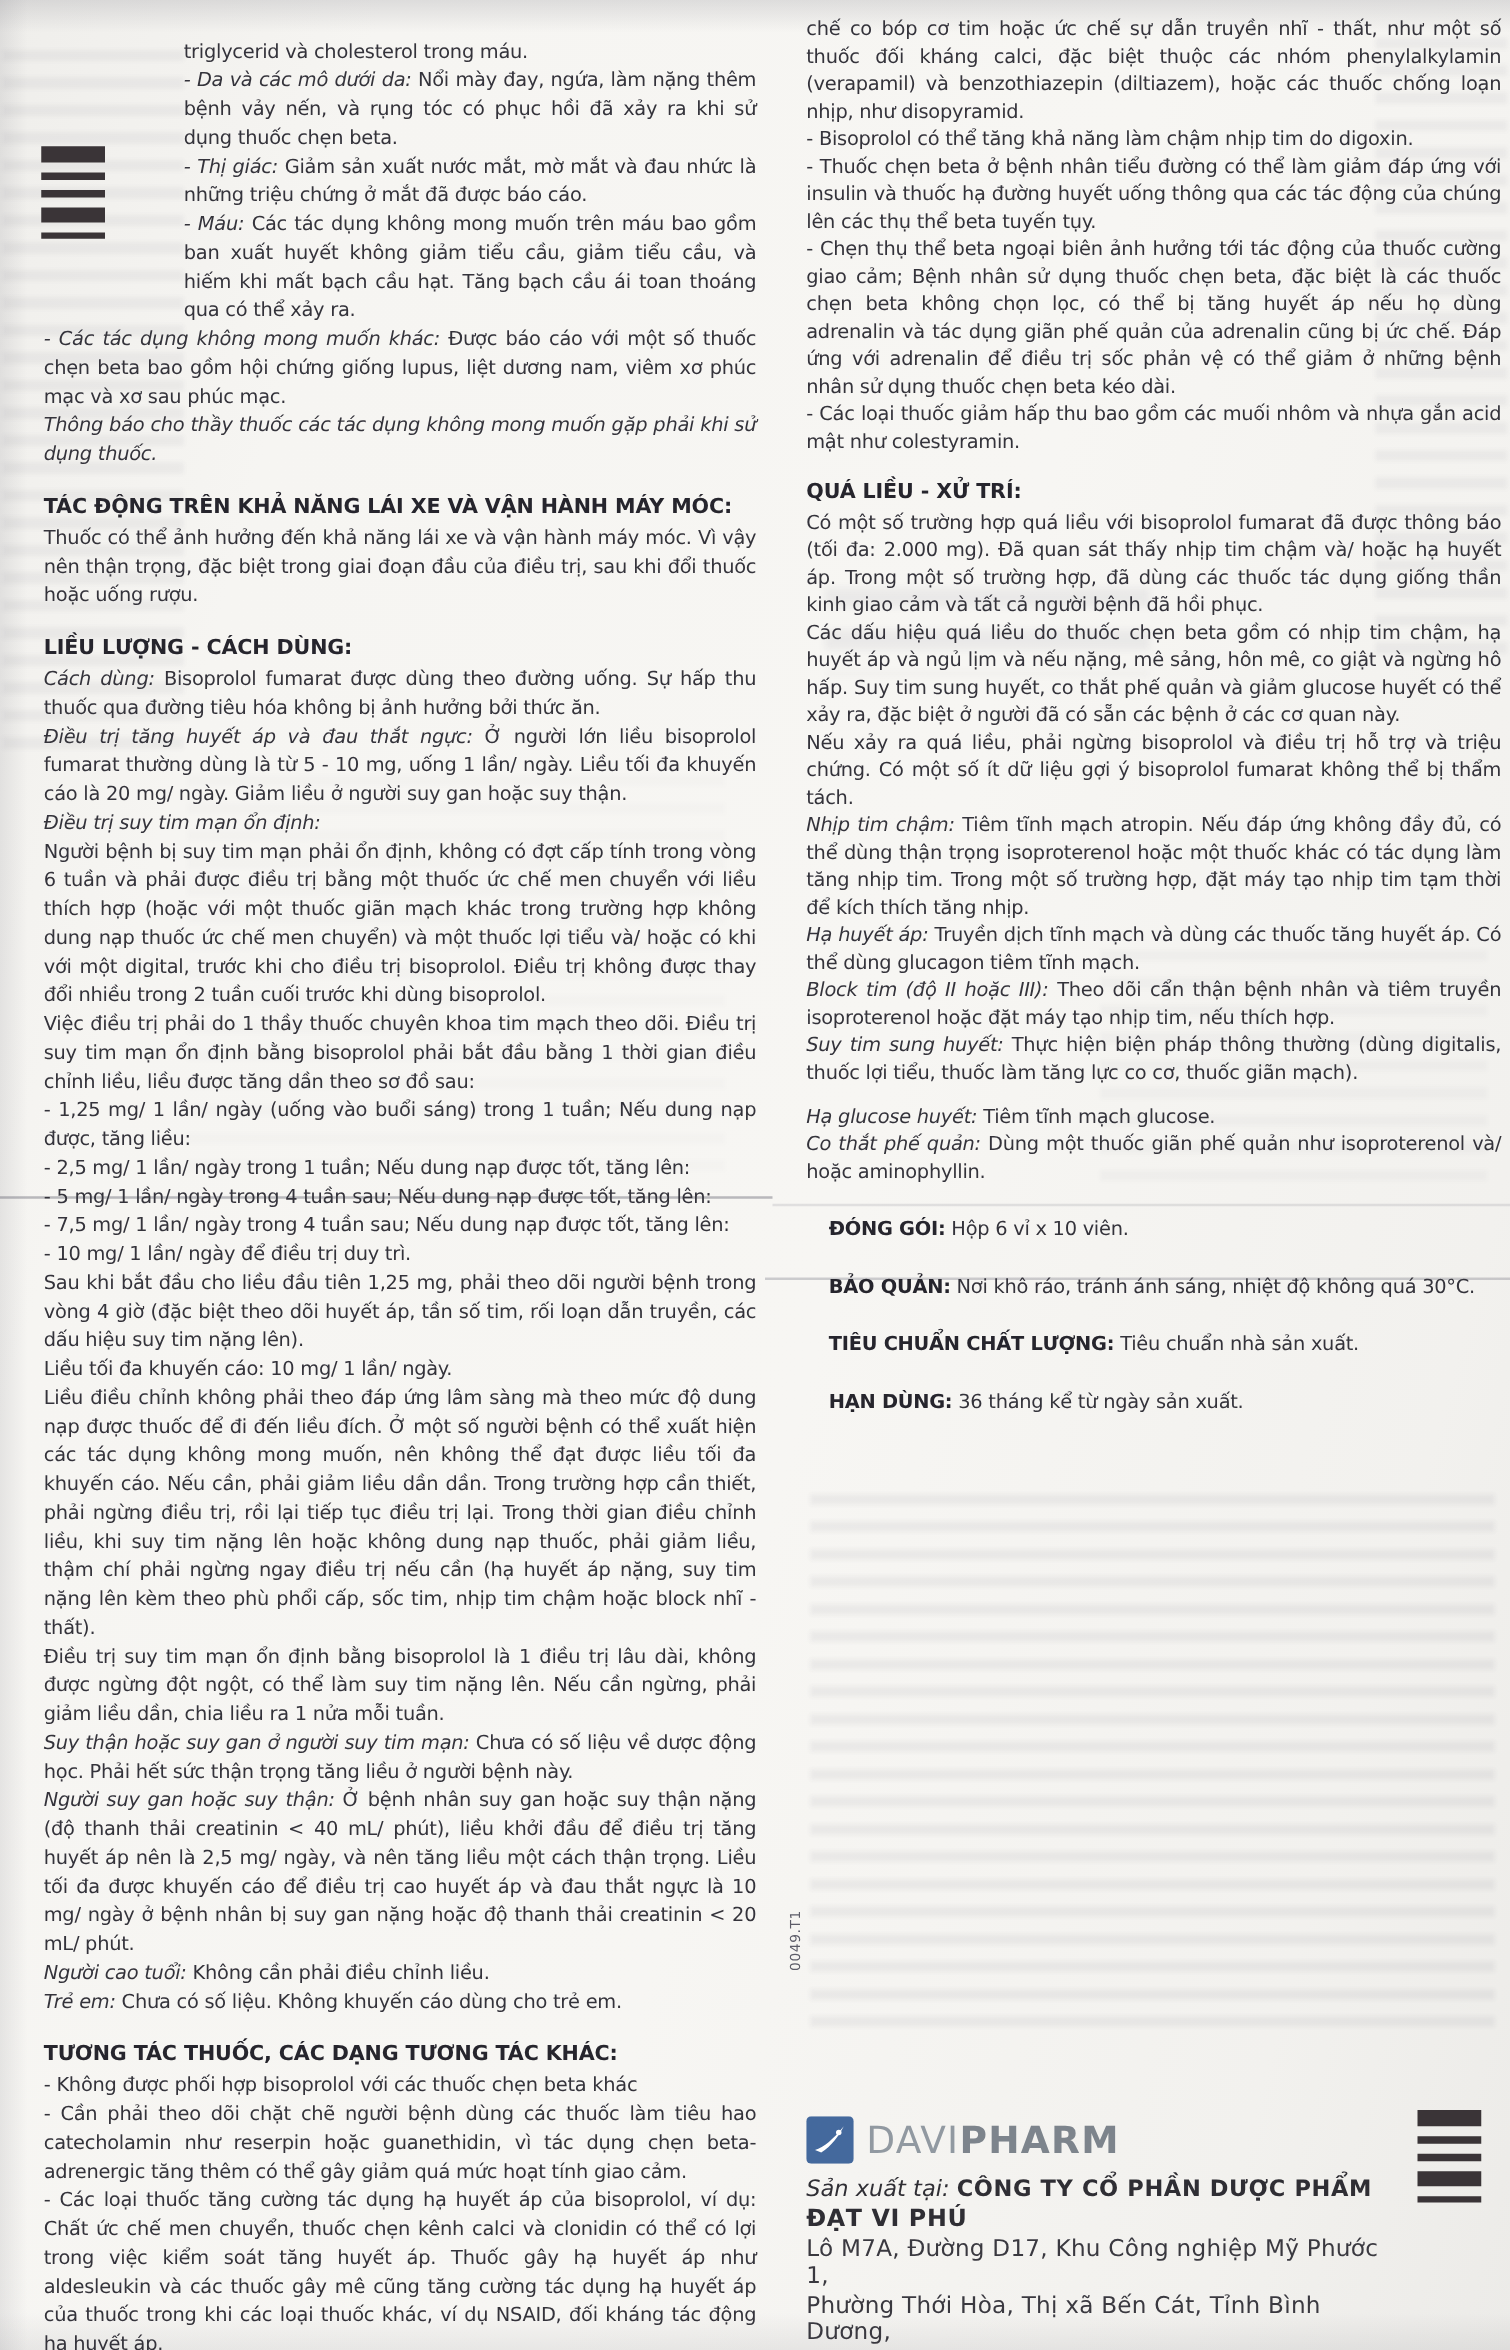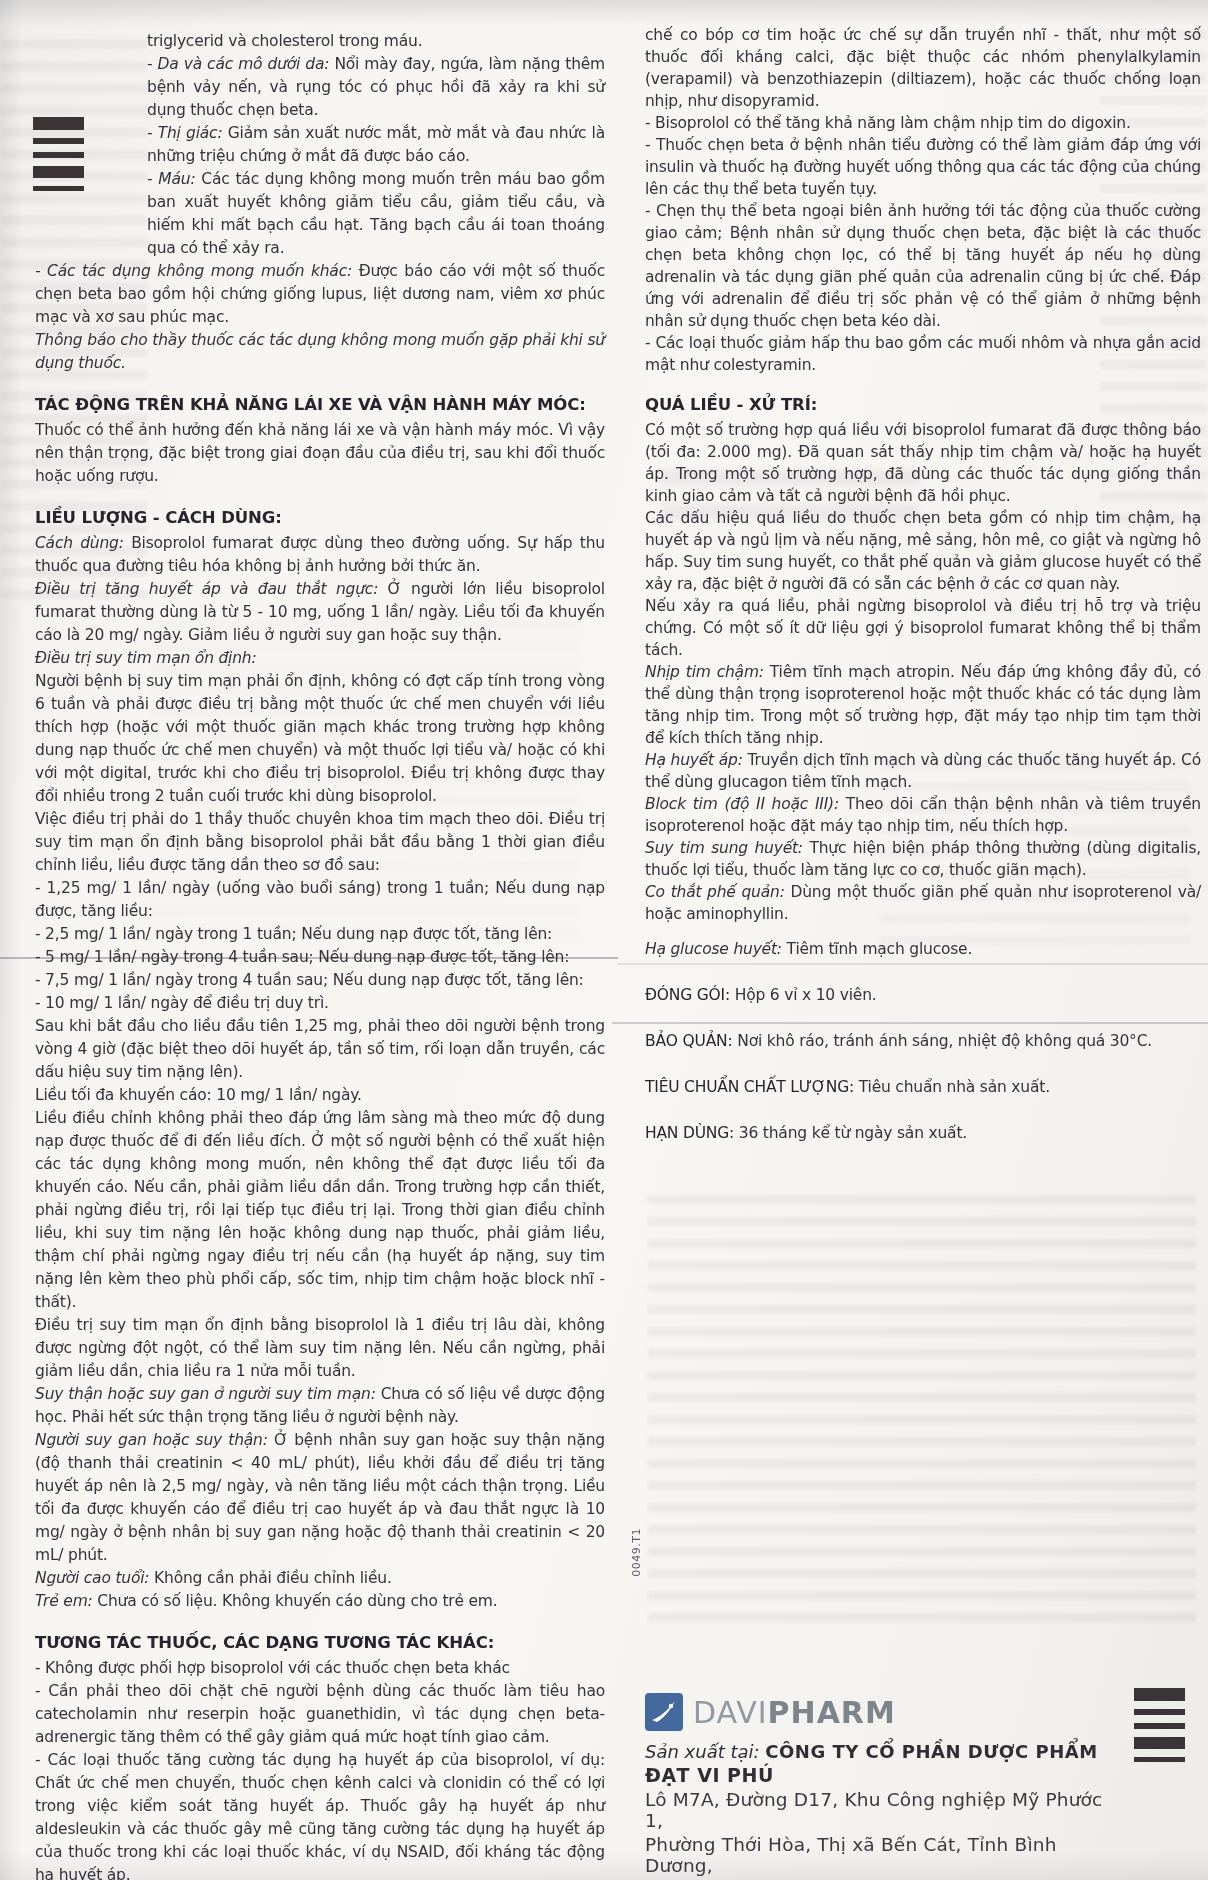--- a/index.html
+++ b/index.html
@@ -23,32 +23,32 @@
   .crease{position:absolute;height:2px;background:rgba(85,85,100,0.38);filter:blur(0.4px);}
   .crease.light{background:rgba(120,120,135,0.18);}
 
   .col{
     position:absolute;
     font-size:15.5px;
     letter-spacing:-0.2px;
     line-height:22px;
   }
   #leftcol{left:35px;top:30px;width:570px;line-height:23px;}
-  #rightcol{left:645px;top:24px;width:556px;}
+  #rightcol{left:645px;top:12px;width:556px;}
 
   .blk{margin:0;}
   .blk.para{text-align:justify;}
   .blk.para-italic{font-style:italic;text-align:justify;}
   .blk.heading{font-weight:bold;font-size:16.5px;margin-top:18px;margin-bottom:3px;letter-spacing:-0.1px;color:#26252d;}
   .blk.indent{padding-left:112px;text-align:justify;}
   .blk.indent-hang{padding-left:112px;text-align:justify;}
   .blk.para-spaced{margin-top:24px;text-align:justify;}
   .blk.para-gap{margin-top:13px;text-align:justify;}
   .lead-italic{font-style:italic;}
-  .lead-bold{font-weight:normal;color:#26252d;}
+  .lead-bold{font-weight:bold;color:#26252d;margin-left:18px;}
 
   
   .regbars{position:absolute;width:51px;}
   .regbars .bar{background:#3a3437;margin-bottom:8px;}
   .regbars .b1{height:13px;}
   .regbars .b2{height:6px;}
   .regbars .b3{height:6px;}
   .regbars .b4{height:12px;}
   .regbars .b5{height:5px;margin-bottom:0;}
 
@@ -149,22 +149,22 @@
       <div class="blk para">- Chẹn thụ thể beta ngoại biên ảnh hưởng tới tác động của thuốc cường giao cảm; Bệnh nhân sử dụng thuốc chẹn beta, đặc biệt là các thuốc chẹn beta không chọn lọc, có thể bị tăng huyết áp nếu họ dùng adrenalin và tác dụng giãn phế quản của adrenalin cũng bị ức chế. Đáp ứng với adrenalin để điều trị sốc phản vệ có thể giảm ở những bệnh nhân sử dụng thuốc chẹn beta kéo dài.</div>
       <div class="blk para">- Các loại thuốc giảm hấp thu bao gồm các muối nhôm và nhựa gắn acid mật như colestyramin.</div>
       <div class="blk heading">QUÁ LIỀU - XỬ TRÍ:</div>
       <div class="blk para">Có một số trường hợp quá liều với bisoprolol fumarat đã được thông báo (tối đa: 2.000 mg). Đã quan sát thấy nhịp tim chậm và/ hoặc hạ huyết áp. Trong một số trường hợp, đã dùng các thuốc tác dụng giống thần kinh giao cảm và tất cả người bệnh đã hồi phục.</div>
       <div class="blk para">Các dấu hiệu quá liều do thuốc chẹn beta gồm có nhịp tim chậm, hạ huyết áp và ngủ lịm và nếu nặng, mê sảng, hôn mê, co giật và ngừng hô hấp. Suy tim sung huyết, co thắt phế quản và giảm glucose huyết có thể xảy ra, đặc biệt ở người đã có sẵn các bệnh ở các cơ quan này.</div>
       <div class="blk para">Nếu xảy ra quá liều, phải ngừng bisoprolol và điều trị hỗ trợ và triệu chứng. Có một số ít dữ liệu gợi ý bisoprolol fumarat không thể bị thẩm tách.</div>
       <div class="blk para"><span class="lead-italic">Nhịp tim chậm:</span> Tiêm tĩnh mạch atropin. Nếu đáp ứng không đầy đủ, có thể dùng thận trọng isoproterenol hoặc một thuốc khác có tác dụng làm tăng nhịp tim. Trong một số trường hợp, đặt máy tạo nhịp tim tạm thời để kích thích tăng nhịp.</div>
       <div class="blk para"><span class="lead-italic">Hạ huyết áp:</span> Truyền dịch tĩnh mạch và dùng các thuốc tăng huyết áp. Có thể dùng glucagon tiêm tĩnh mạch.</div>
       <div class="blk para"><span class="lead-italic">Block tim (độ II hoặc III):</span> Theo dõi cẩn thận bệnh nhân và tiêm truyền isoproterenol hoặc đặt máy tạo nhịp tim, nếu thích hợp.</div>
       <div class="blk para"><span class="lead-italic">Suy tim sung huyết:</span> Thực hiện biện pháp thông thường (dùng digitalis, thuốc lợi tiểu, thuốc làm tăng lực co cơ, thuốc giãn mạch).</div>
+      <div class="blk para-gap"><span class="lead-italic">Hạ glucose huyết:</span> Tiêm tĩnh mạch glucose.</div>
       <div class="blk para"><span class="lead-italic">Co thắt phế quản:</span> Dùng một thuốc giãn phế quản như isoproterenol và/ hoặc aminophyllin.</div>
-      <div class="blk para-gap"><span class="lead-italic">Hạ glucose huyết:</span> Tiêm tĩnh mạch glucose.</div>
       <div class="blk para-spaced"><span class="lead-bold">ĐÓNG GÓI:</span> Hộp 6 vỉ x 10 viên.</div>
       <div class="blk para-spaced"><span class="lead-bold">BẢO QUẢN:</span> Nơi khô ráo, tránh ánh sáng, nhiệt độ không quá 30°C.</div>
       <div class="blk para-spaced"><span class="lead-bold">TIÊU CHUẨN CHẤT LƯỢNG:</span> Tiêu chuẩn nhà sản xuất.</div>
       <div class="blk para-spaced"><span class="lead-bold">HẠN DÙNG:</span> 36 tháng kể từ ngày sản xuất.</div>
     </div>
 
   <div class="sidecode">0049.T1</div>
 
   <div class="footer">
     <div class="brandrow">

